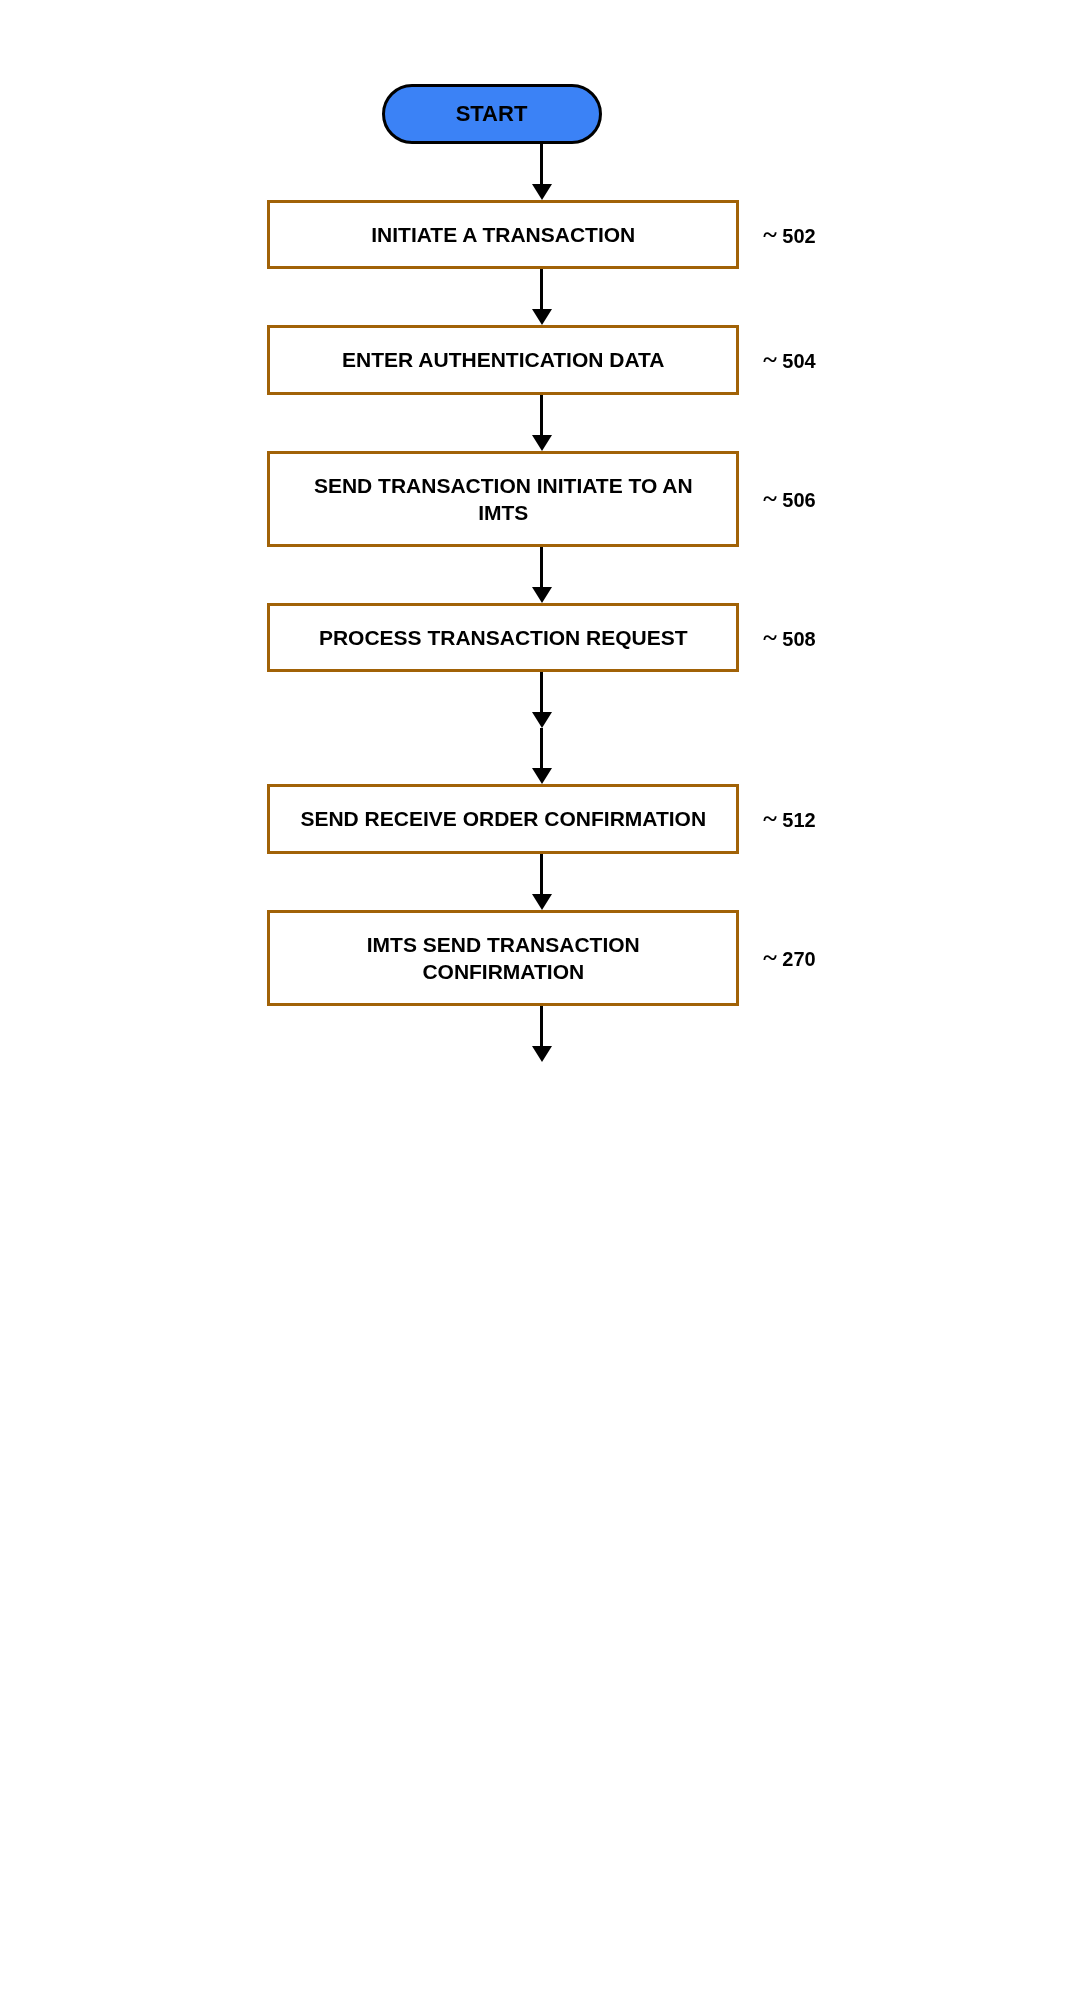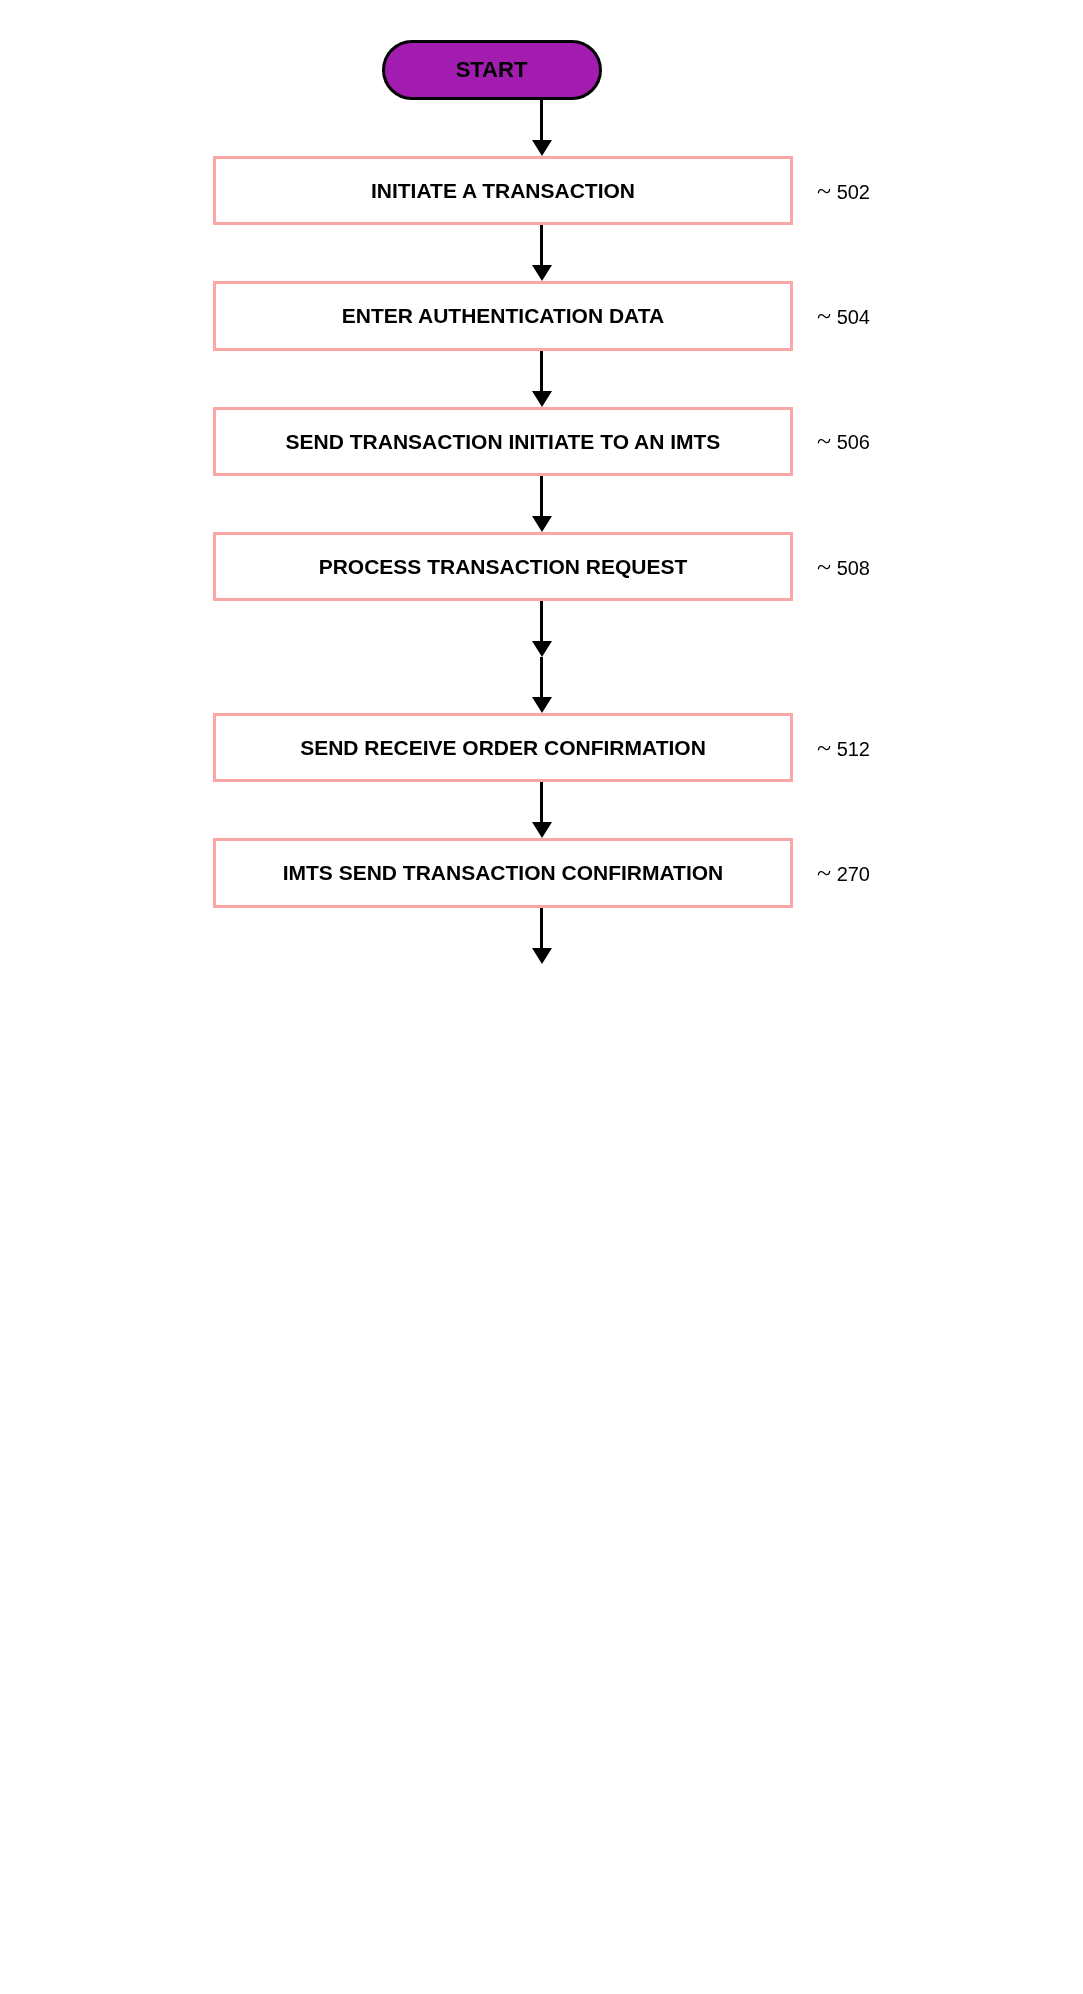--- a/index.html
+++ b/index.html
@@ -27,32 +27,33 @@
       position: relative;
     }
 
     .terminal-node {
       border: 3px solid #000;
       border-radius: 40px;
       padding: 14px 60px;
       font-size: 22px;
       font-weight: bold;
       text-align: center;
-      background: #a21caf;
+      background: #3b82f6;
       min-width: 220px;
+      margin-top: 44px;
     }
 
     .process-node {
-      border: 3px solid #fca5a5;
+      border: 3px solid #a16207;
       padding: 18px 30px;
       font-size: 21px;
       font-weight: bold;
       text-align: center;
       background: #fff;
-      width: 580px;
+      width: 472px;
       line-height: 1.3;
     }
 
     .arrow {
       display: flex;
       flex-direction: column;
       align-items: center;
       margin: 0;
     }
 
@@ -72,21 +73,21 @@
 
     .node-row {
       display: flex;
       align-items: center;
       width: 100%;
       justify-content: center;
     }
 
     .label {
       font-size: 20px;
-      font-weight: normal;
+      font-weight: bold;
       margin-left: 24px;
       white-space: nowrap;
       font-family: Arial, sans-serif;
       position: relative;
     }
 
     .label-spacer {
       width: 100px;
     }
   </style>

